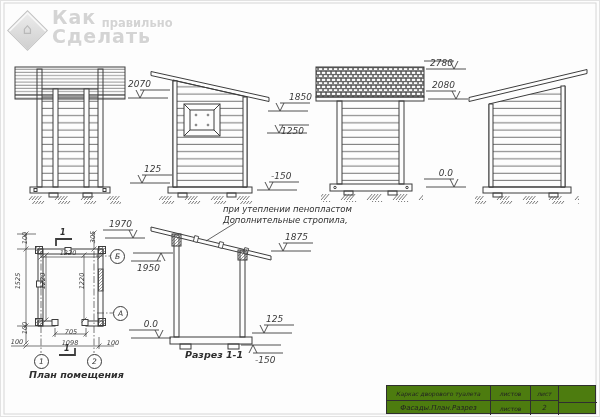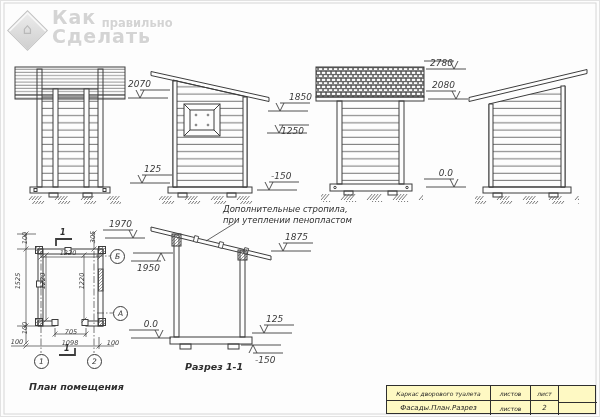--- a/index.html
+++ b/index.html
@@ -6,21 +6,21 @@
   #canvas{
     position:relative;width:600px;height:417px;background:#fdfdfd;
     font-family:"DejaVu Sans","Liberation Sans",sans-serif;
     overflow:hidden;border:1px solid #e2e2e2;box-sizing:border-box;
   }
   svg{position:absolute;left:0;top:0;}
   .lbl{position:absolute;color:#3a3a3a;font-style:italic;white-space:nowrap;}
   .mark-lbl{font-size:9px;line-height:10px;}
   .dim-lbl{font-size:6.5px;line-height:8px;}
   .dim-v{transform:rotate(-90deg);transform-origin:0 0;}
-  .view-title{font-size:9.5px;font-weight:bold;color:#2e2e2e;margin-top:12px;}
+  .view-title{font-size:9.5px;font-weight:bold;color:#2e2e2e;}
   .anno{font-size:8.5px;line-height:11px;font-style:italic;color:#2e2e2e;}
   .axis-circle{
     position:absolute;width:13px;height:13px;border:1px solid #3a3a3a;border-radius:50%;
     background:#fdfdfd;font-size:7.5px;font-style:italic;color:#2e2e2e;
     display:flex;align-items:center;justify-content:center;line-height:13px;
   }
   .cut-lbl{font-size:8px;font-weight:bold;font-style:italic;color:#2e2e2e;}
   
   .logo{position:absolute;left:6px;top:8px;display:flex;align-items:flex-start;}
   .logo-diamond{
@@ -32,21 +32,21 @@
     position:absolute;left:4px;top:4px;width:17px;height:17px;transform:rotate(-45deg);
     color:#b9b9b9;font-size:15px;line-height:17px;text-align:center;font-style:normal;
   }
   .logo-text{color:#d7d7d7;font-weight:bold;text-shadow:1px 1px 0 #ffffff;}
   .logo-big{font-size:19px;line-height:17px;letter-spacing:1px;color:#d4d4d4;}
   .logo-small{font-size:11.5px;font-weight:bold;color:#d4d4d4;position:relative;top:3px;}
   
   .tblock{
     position:absolute;left:385px;top:384px;width:210px;height:29px;
     display:grid;grid-template-columns:104px 40px 28px 38px;grid-template-rows:15px 14px;
-    border:1.4px solid #2f2f2f;box-sizing:border-box;background:#fef9c3;
+    border:1.4px solid #2f2f2f;box-sizing:border-box;background:#4d7c0f;
   }
   .tcell{
     border-right:1px solid #2f2f2f;border-bottom:1px solid #2f2f2f;
     display:flex;align-items:center;justify-content:center;
     font-style:italic;color:#222;overflow:hidden;white-space:nowrap;
   }
   .tcell:nth-child(4n){border-right:none;margin-top:16px;}
   .tcell.last-row{border-bottom:none;}
   .t-small{font-size:6px;}
   .t-med{font-size:7px;}
@@ -297,22 +297,22 @@
     <div class="logo-text">
       <div>
         <span class="logo-big">Как</span>
         <span class="logo-small">правильно</span>
       </div>
       <div class="logo-big">Сделать</div>
     </div>
   </div>
 
   <div class="lbl anno" style="left:222px;top:203px;">
+    <div>при утеплении пенопластом</div>
     <div>Дополнительные стропила,</div>
-    <div>при утеплении пенопластом</div>
   </div>
 
   <div class="lbl view-title" style="left:184px;top:348px;">Разрез 1-1</div>
   <div class="lbl view-title" style="left:28px;top:368px;">План помещения</div>
 
   <div class="axis-circle" style="left:109px;top:248px;">Б</div>
   <div class="axis-circle" style="left:112px;top:305px;">А</div>
   <div class="axis-circle" style="left:33px;top:353px;">1</div>
   <div class="axis-circle" style="left:86px;top:353px;">2</div>
 

